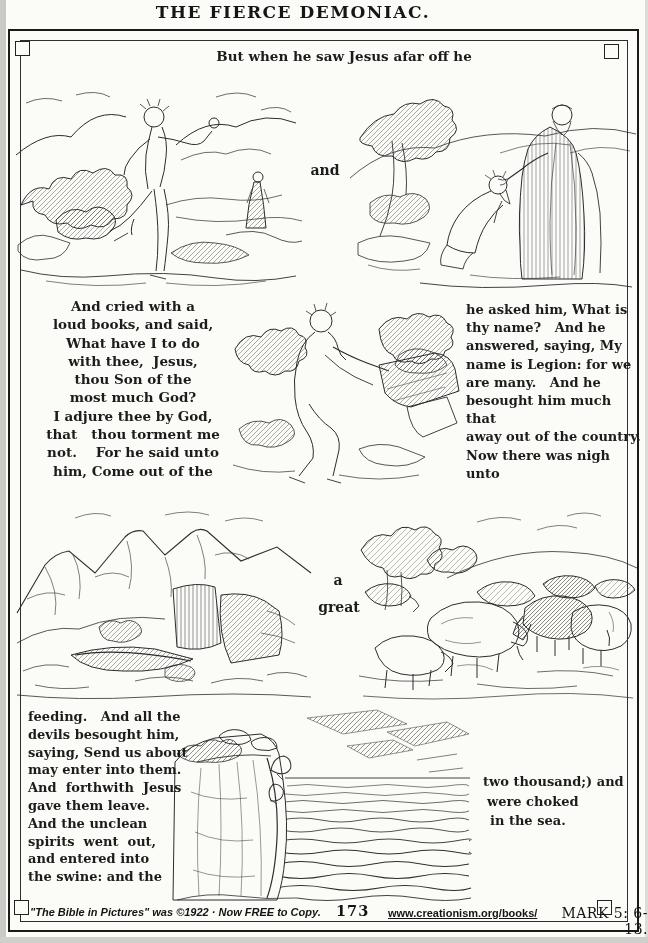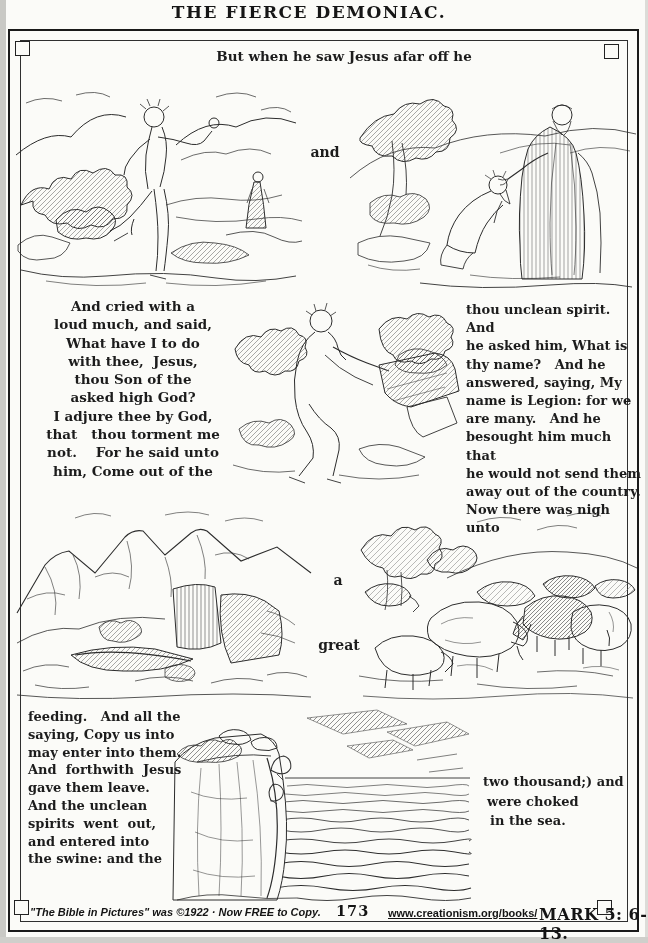--- a/index.html
+++ b/index.html
@@ -8,56 +8,56 @@
     background:#fbfbf8;overflow:hidden;
     font-family:"DejaVu Serif", serif;color:#1c1c1c;
   }
   
   .edge-left{position:absolute;left:0;top:0;width:6px;height:943px;background:#c9c9c5;}
   .edge-right{position:absolute;right:0;top:0;width:3px;height:943px;background:#dddderaa;background:#dcdcd8;}
   .edge-bottom{position:absolute;left:0;bottom:0;width:648px;height:6px;background:#cfcfcb;}
 
   .page-title{
     position:absolute;top:2px;left:0;width:586px;text-align:center;
-    font-size:17px;font-weight:bold;letter-spacing:1.5px;color:#161616;padding-left:16px;
+    font-size:17px;font-weight:bold;letter-spacing:1.5px;color:#161616;
   }
   .outer-frame{position:absolute;left:8px;top:29px;width:627px;height:899px;border:2.5px solid #1a1a1a;}
   .inner-frame{position:absolute;left:20px;top:40px;width:606px;height:880px;border:1px solid #2f2f2f;}
   .corner{position:absolute;width:13px;height:13px;border:1.5px solid #222;background:#fbfbf8;}
   .corner.tl{left:15px;top:41px;}
   .corner.tr{left:604px;top:44px;}
   .corner.bl{left:14px;top:900px;}
   .corner.br{left:597px;top:900px;}
 
   .subtitle{
     position:absolute;top:48px;left:0;width:648px;text-align:center;
     font-size:13.5px;font-weight:bold;margin-left:20px;
   }
   .connector{position:absolute;font-size:14px;font-weight:bold;text-align:center;}
-  .conn-and{left:295px;top:144px;width:60px;}
+  .conn-and{left:295px;top:162px;width:60px;}
   .conn-a{left:318px;top:572px;width:40px;}
-  .conn-great{left:303px;top:599px;width:72px;margin-top:38px;}
+  .conn-great{left:303px;top:599px;width:72px;}
 
   .passage{position:absolute;font-weight:bold;}
   .passage .line{white-space:pre-wrap;}
   .p-left-upper{left:28px;top:297px;width:210px;font-size:13.5px;line-height:18.3px;text-align:center;}
   .p-right-upper{left:466px;top:301px;width:175px;font-size:13px;line-height:18.2px;}
   .p-left-lower{left:28px;top:708px;width:180px;font-size:13px;line-height:17.8px;}
   .p-right-lower{left:483px;top:772px;width:160px;font-size:13px;line-height:19.5px;}
   .p-right-lower .line.ind1{padding-left:4px;}
   .p-right-lower .line.ind2{padding-left:7px;}
 
   .illus{position:absolute;}
   .illus svg{display:block;}
 
   .footer-item{position:absolute;color:#141414;}
   .f-attrib{left:30px;top:906px;font-family:"Liberation Sans",sans-serif;font-size:11px;font-style:italic;font-weight:bold;}
   .f-page{left:336px;top:902px;font-size:14.5px;font-weight:bold;letter-spacing:1px;}
   .f-url{left:388px;top:907px;font-family:"Liberation Sans",sans-serif;font-size:11px;font-weight:bold;text-decoration:underline;}
-  .f-ref{left:539px;top:905px;font-size:16px;font-weight:bold;letter-spacing:0.5px;}
+  .f-ref{left:539px;top:905px;font-size:14px;font-weight:normal;letter-spacing:0.5px;text-align:right;}
 </style>
 </head>
 <body>
 
 <div class="page">
 
   <div class="edge-left"></div>
   <div class="edge-right"></div>
   <div class="edge-bottom"></div>
 
@@ -320,47 +320,46 @@
         <path d="M102,92 q8,-8 16,-4 q4,6 -2,12 q-10,4 -14,-8 z" transform="rotate(-70 108 94)"></path>
         <path d="M110,72 l6,6 M104,98 l6,4" stroke-width="0.8"></path>
 
         <path d="M10,198 q30,-8 60,-4 t60,2" stroke-width="0.8"></path>
       </g>
     </svg>
   </div>
 
   <div class="passage p-left-upper">
     <div class="line">And cried with a</div>
-    <div class="line">loud much, and said,</div>
+    <div class="line">loud books, and said,</div>
     <div class="line">What have I to do</div>
     <div class="line">with thee,  Jesus,</div>
     <div class="line">thou Son of the</div>
-    <div class="line">asked high God?</div>
+    <div class="line">most much God?</div>
     <div class="line">I adjure thee by God,</div>
     <div class="line">that   thou torment me</div>
     <div class="line">not.    For he said unto</div>
     <div class="line">him, Come out of the</div>
   </div>
 
   <div class="passage p-right-upper">
-    <div class="line">thou unclean spirit.   And</div>
     <div class="line">he asked him, What is</div>
     <div class="line">thy name?   And he</div>
     <div class="line">answered, saying, My</div>
     <div class="line">name is Legion: for we</div>
     <div class="line">are many.   And he</div>
     <div class="line">besought him much that</div>
-    <div class="line">he would not send them</div>
     <div class="line">away out of the country.</div>
     <div class="line">Now there was nigh unto</div>
   </div>
 
   <div class="passage p-left-lower">
     <div class="line">feeding.   And all the</div>
-    <div class="line">saying, Copy us into</div>
+    <div class="line">devils besought him,</div>
+    <div class="line">saying, Send us about</div>
     <div class="line">may enter into them.</div>
     <div class="line">And  forthwith  Jesus</div>
     <div class="line">gave them leave.</div>
     <div class="line">And the unclean</div>
     <div class="line">spirits  went  out,</div>
     <div class="line">and entered into</div>
     <div class="line">the swine: and the</div>
   </div>
 
   <div class="passage p-right-lower">

